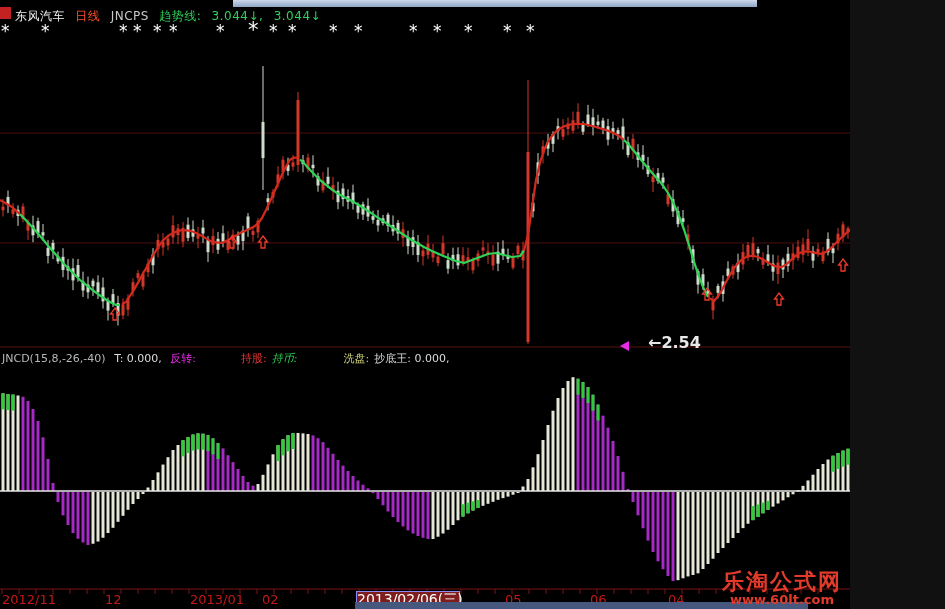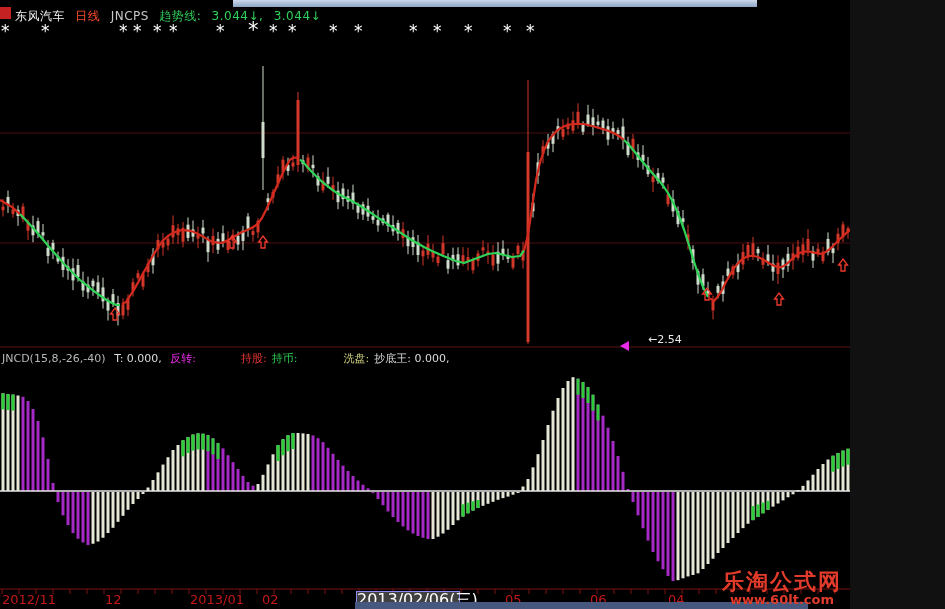--- a/index.html
+++ b/index.html
@@ -9,28 +9,28 @@
   #topstrip{left:233px;top:0;width:524px;height:7px;
             background:linear-gradient(#cdd8ea,#8ea6c6);}
   #logo{left:0;top:7px;width:11px;height:12px;background:#c42222;}
   #titlerow{left:15px;top:8px;font-size:12px;white-space:nowrap;letter-spacing:0.5px;}
   #titlerow span{margin-right:6px;}
   .t-stock{color:#f2f2f2;}
   .t-period{color:#ff4f2a;}
   .t-ind{color:#c8c8c8;}
   .t-trend{color:#31d05a;}
   #chart{left:0;top:0;}
-  #xlabel{color:#e8e8e8;font-size:11px;}
+  #xlabel{color:#e8e8e8;font-size:16px;font-weight:bold;}
   #indrow{left:2px;top:351px;font-size:11px;white-space:nowrap;}
   #indrow span{margin-right:5px;}
   .f-formula{color:#b8b8b8;}
   .f-t{color:#dcdcdc;}
   #axislabels span{position:absolute;top:0;font-size:13px;color:#c41818;white-space:nowrap;}
-  #datebox{top:591px;height:15px;background:#404040;border:1px solid #8a8af5;
-           color:#fff;font-size:16px;line-height:15px;text-align:right;}
+  #datebox{top:591px;height:15px;background:#7f1d1d;border:1px solid #8a8af5;
+           color:#fff;font-size:14px;line-height:15px;text-align:right;}
   #botstrip{left:355px;top:602px;width:453px;height:7px;background:#46587e;}
   #watermark{right:8px;bottom:2px;text-align:center;color:#e23b2b;line-height:1.05;z-index:5;}
   #watermark .w1{font-size:22px;font-weight:bold;letter-spacing:2px;}
   #watermark .w2{font-size:13px;font-weight:bold;}
 </style>
 </head>
 <body>
 
 <div id="screen">
 
@@ -758,21 +758,21 @@
     <g id="g-cross">
         <polygon points="629,341 620,346 629,351" fill="#e92ae9"></polygon>
       </g>
   </svg>
 
   <div class="abs" id="xlabel" style="left: 648px; top: 333px;">←2.54</div>
 
   <div class="abs" id="indrow">
     <span class="f-formula">JNCD(15,8,-26,-40)</span>
     <span class="f-t">T: 0.000,</span>
-    <span id="indlabels"><span style="color: rgb(233, 42, 233);">反转:</span><span style="color: rgb(233, 52, 52); margin-left: 40px;">持股:</span><span style="color: rgb(46, 204, 82);">持币:</span><span style="color: rgb(207, 207, 126); margin-left: 41px;">洗盘:</span><span style="color: rgb(220, 220, 220);">抄底王: 0.000,</span></span>
+    <span id="indlabels"><span style="color: rgb(233, 42, 233);">反转:</span><span style="color: rgb(233, 52, 52); margin-left: 40px;">持股:</span><span style="color: rgb(46, 204, 82); font-style: italic;">持币:</span><span style="color: rgb(207, 207, 126); margin-left: 41px;">洗盘:</span><span style="color: rgb(220, 220, 220);">抄底王: 0.000,</span></span>
   </div>
 
   <div class="abs" id="axislabels" style="left:0;top:592px;width:945px;height:14px;">
       <span style="left: 2px;">2012/11</span>
       <span style="left: 105px; text-align: right;">12</span>
       <span style="left: 190px; text-align: right;">2013/01</span>
       <span style="left: 262px;">02</span>
       <span style="left: 505px;">05</span>
       <span style="left: 590px;">06</span>
       <span style="left: 668px;">04</span>

